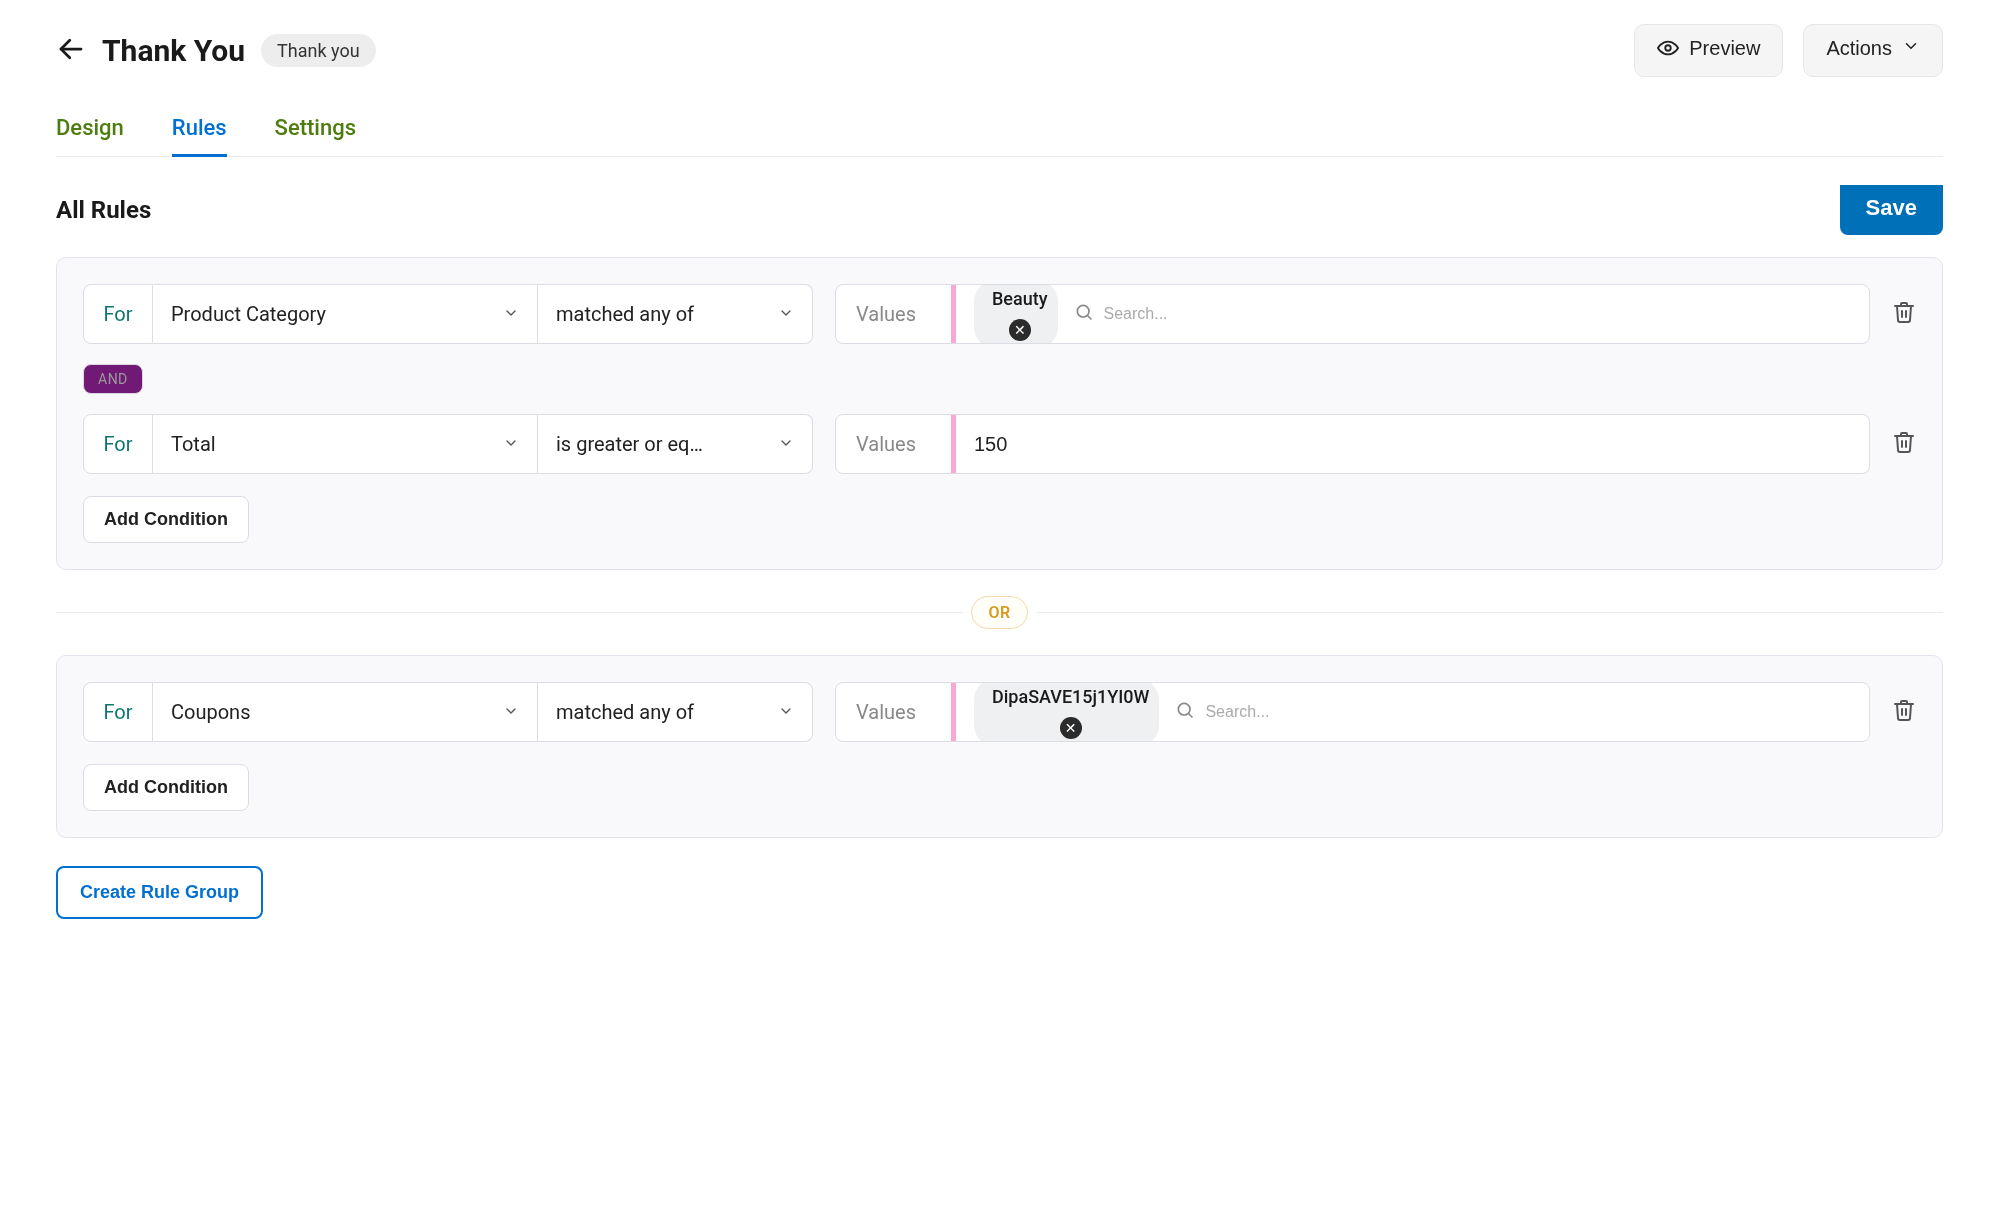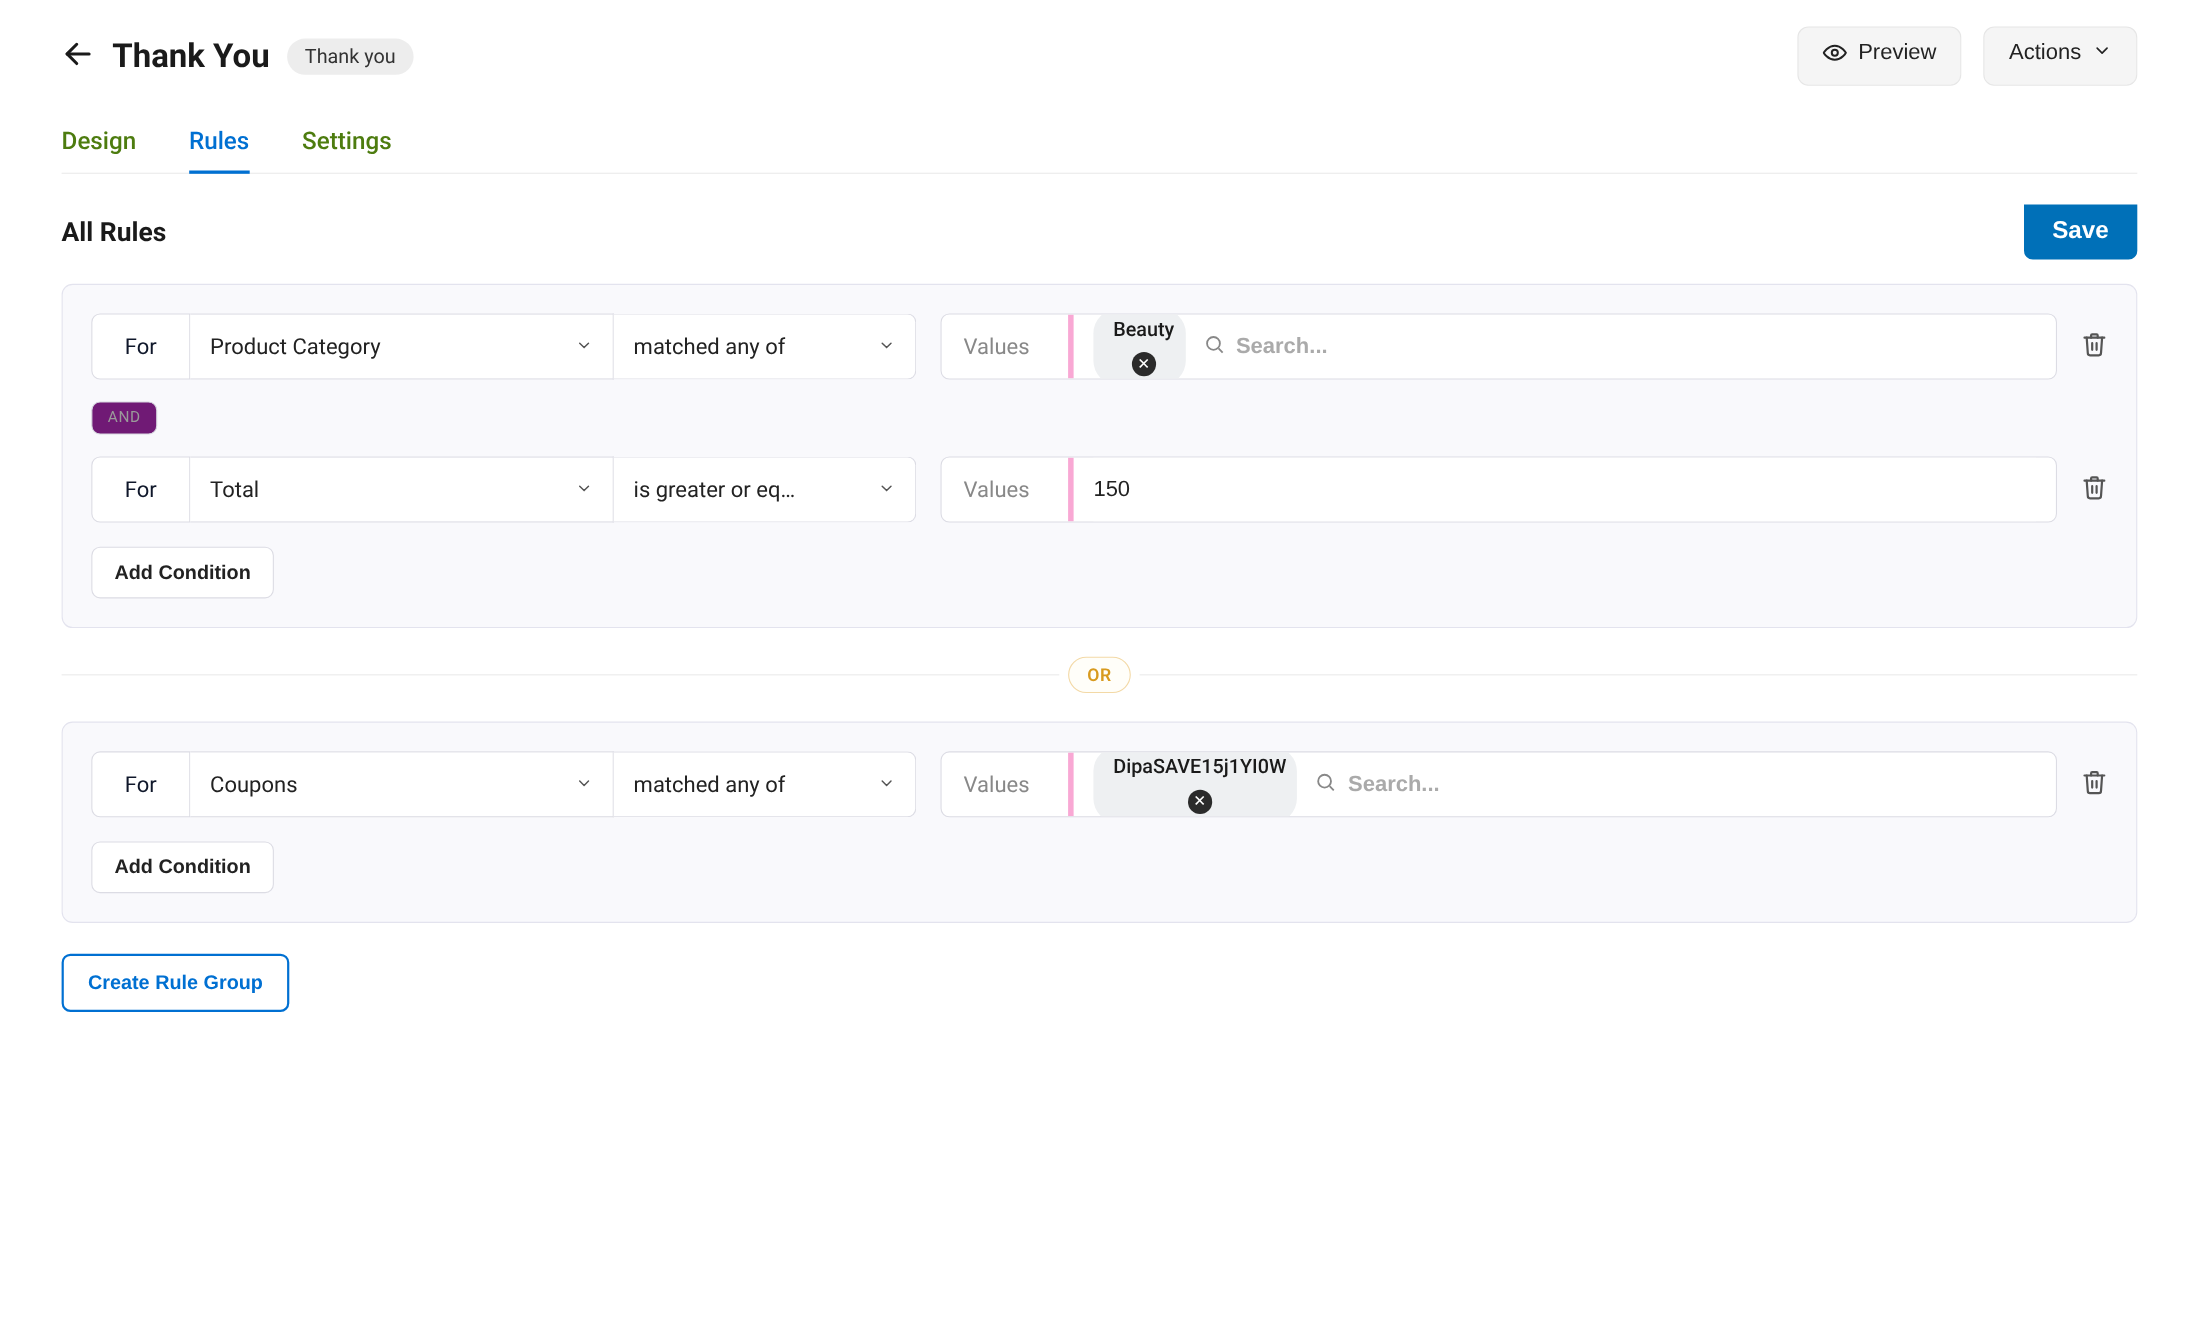--- a/index.html
+++ b/index.html
@@ -15,31 +15,31 @@
 .tab { padding: 0 0 16px 0; font-size: 22px; color: #4d7c0f; cursor: pointer; position: relative; font-weight: 500; }
 .tab.active { color: #0070d2; }
 .tab.active::after { content:""; position:absolute; left:0; right:0; bottom:-1px; height:3px; background:#0070d2; }
 .section-head { margin-top: 28px; display:flex; align-items:center; }
 .section-title { font-size: 24px; font-weight: 700; }
 .save-btn { margin-left:auto; background:#0070b8; color:#fff; border:none; padding:10px 26px 14px 26px; font-size:22px; font-weight:600; border-radius:0 0 8px 8px; cursor:pointer; }
 .rule-group { margin-top: 22px; background: #f9f9fc; border: 1px solid #e3e3ee; border-radius: 10px; padding: 26px 26px; }
 .condition-row { display:flex; align-items:center; gap: 22px; }
 .seg-group { display:flex; align-items:center; flex: 0 0 auto; }
 .seg { border: 1px solid #dcdce4; background:#fff; padding: 0 18px; height: 60px; display:flex; align-items:center; gap:10px; font-size: 20px; color:#222; }
-.seg.label { color:#0f172a; width: 90px; justify-content:center; border-radius: 8px 0 0 8px; }
+.seg.label { color:#0f766e; width: 70px; justify-content:center; border-radius: 8px 0 0 8px; }
 .seg.field { width: 385px; justify-content:space-between; border-left:none; cursor:pointer;gap:40px; }
 .seg.op { width: 275px; justify-content:space-between; border-left:none; border-radius: 0 8px 8px 0; cursor:pointer; }
 .seg.op .op-text { white-space: nowrap; overflow: hidden; text-overflow: ellipsis; max-width: 200px; }
 .values-group { display:flex; align-items:center; flex:1; min-width:0; height:60px; border:1px solid #dcdce4; background:#fff; border-radius:8px; overflow:hidden; }
 .values-label { padding: 0 20px; color:#888; font-size:20px; border-right:5px solid #f9a8d4; height:100%; display:flex; align-items:center; width:120px; flex:0 0 auto; }
 .values-body { flex:1; display:flex; align-items:center; gap:16px; padding: 0 18px; height:100%; min-width:0;}
 .chip { display:inline-flex; align-items:center; gap:10px; background:#eef0f2; border-radius: 22px; padding: 8px 10px 8px 18px; font-size:18px; font-weight:500;flex-direction:column; }
 .chip .remove { width:22px; height:22px; border-radius:50%; background:#2b2b2b; color:#fff; display:inline-flex; align-items:center; justify-content:center; font-size:14px; cursor:pointer; line-height:1; }
 .search-box { display:flex; align-items:center; gap:10px; flex:1; min-width:0; color:#888; }
-.search-box input { border:none; outline:none; font-size:20px; flex:1; min-width:0; color:#3b82f6;font-weight:bold; }
+.search-box input { border:none; outline:none; font-size:16px; flex:1; min-width:0; color:#3b82f6; }
 .search-box input::placeholder { color:#aaa; }
 .value-input { border:none; outline:none; font-size:20px; flex:1; height:100%; padding:0; color:#222; }
 .trash { flex:0 0 auto; cursor:pointer; color:#666; }
 .and-pill { display:inline-block; margin: 20px 0; padding:6px 14px; border:1px solid #d8d8e0; border-radius:8px; font-size:14px; color:#9a9a9a; background:#701a75; letter-spacing:0.5px; }
 .add-cond { margin-top: 22px; display:inline-block; padding:12px 20px; border:1px solid #dcdce4; border-radius:8px; background:#fff; font-size:18px; font-weight:600; color:#222; cursor:pointer; }
 .or-sep { display:flex; align-items:center; margin: 26px 0; }
 .or-sep .line { flex:1; height:1px; background:#eaeaea; }
 .or-pill { padding:6px 16px; border:1px solid #f3d9a6; color:#d89a1e; border-radius:20px; font-size:16px; font-weight:600; margin:0 8px; background:#fffef9; letter-spacing:0.5px;}
 .create-group-btn { margin-top: 28px; display:inline-block; padding:14px 22px; border:2px solid #0070d2; color:#0070d2; background:#fff; border-radius:8px; font-size:18px; font-weight:600; cursor:pointer; }
 .chev { flex:0 0 auto; }

